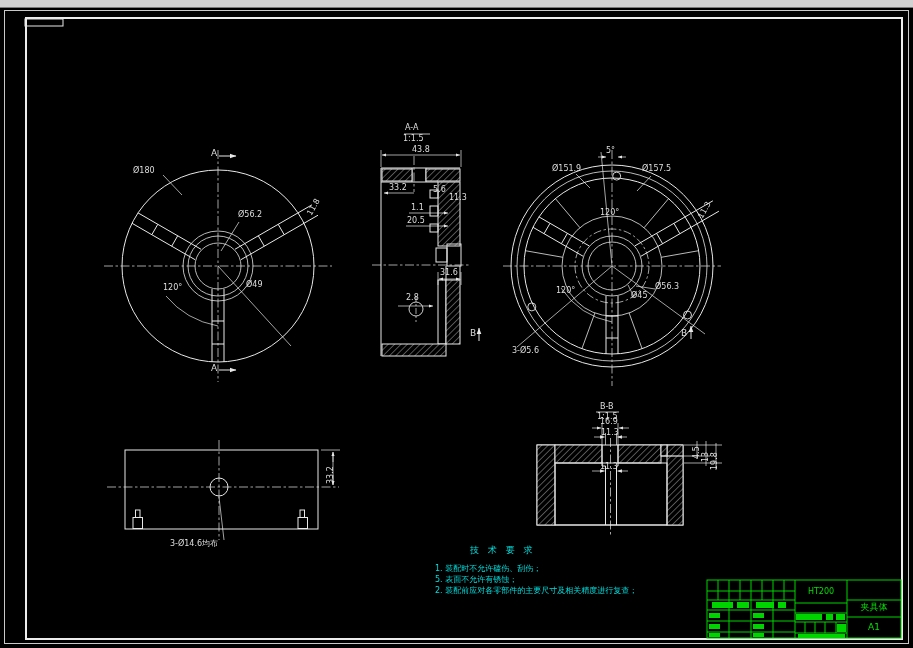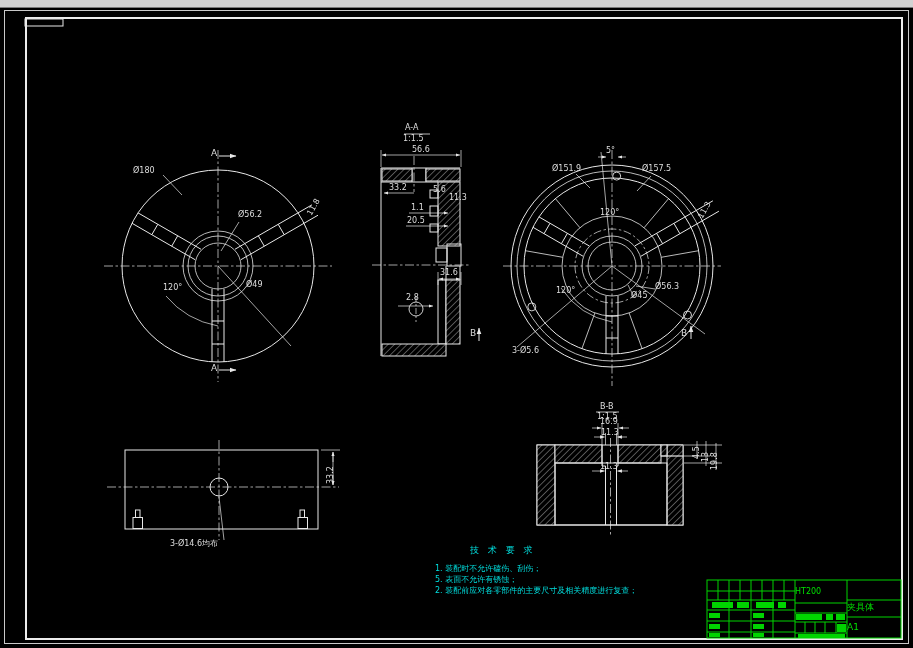--- a/index.html
+++ b/index.html
@@ -10,21 +10,21 @@
   #inner-frame{position:absolute;left:25px;top:17px;width:874px;height:619px;border:2px solid #ededed;}
   svg{position:absolute;left:0;top:0;}
   .sp{position:absolute;white-space:nowrap;line-height:1;}
   .dim{color:#dedede;font-size:8px;}
   .dimbig{color:#dedede;font-size:9px;}
   .cy{color:#00dede;font-size:8px;}
   .cyt{color:#00dede;font-size:9px;letter-spacing:3px;}
   .gr{color:#00e000;font-size:8px;}
   .rot60{transform:rotate(-60deg);transform-origin:left top;}
   .rot90{transform:rotate(-90deg);transform-origin:left top;}
-  .ctr{}
+  .ctr{text-align:center;}
 </style>
 </head>
 <body>
 
 <div id="canvas">
   <div id="topstrip"></div>
   <div id="outer-frame"></div>
   <div id="inner-frame"></div>
 
   <svg width="913" height="648" viewBox="0 0 913 648">
@@ -193,21 +193,21 @@
   <span class="sp dim" style="left:133px;top:167px">Ø180</span>
   <span class="sp dim" style="left:238px;top:211px">Ø56.2</span>
   <span class="sp dim" style="left:246px;top:281px">Ø49</span>
   <span class="sp dim" style="left:163px;top:284px">120°</span>
   <span class="sp dim rot60" style="left:306px;top:213px">11.8</span>
   <span class="sp dimbig" style="left:211px;top:149px">A</span>
   <span class="sp dimbig" style="left:211px;top:364px">A</span>
 
   <span class="sp dim" style="left:405px;top:124px">A-A</span>
   <span class="sp dim" style="left:403px;top:135px">1:1.5</span>
-  <span class="sp dim" style="left:412px;top:146px">56.6</span>
+  <span class="sp dim" style="left:412px;top:146px">43.8</span>
   <span class="sp dim" style="left:389px;top:184px">33.2</span>
   <span class="sp dim" style="left:433px;top:186px">5.6</span>
   <span class="sp dim" style="left:449px;top:194px">11.3</span>
   <span class="sp dim" style="left:411px;top:204px">1.1</span>
   <span class="sp dim" style="left:407px;top:217px">20.5</span>
   <span class="sp dim" style="left:440px;top:269px">31.6</span>
   <span class="sp dim" style="left:406px;top:294px">2.8</span>
   <span class="sp dimbig" style="left:470px;top:329px">B</span>
 
   <span class="sp dim" style="left:552px;top:165px">Ø151.9</span>
@@ -233,14 +233,14 @@
   <span class="sp dim rot90" style="left:702px;top:462px">13</span>
   <span class="sp dim rot90" style="left:711px;top:470px">19.8</span>
 
   <span class="sp cyt" style="left:470px;top:546px">技 术 要 求</span>
   <span class="sp cy" style="left:435px;top:565px">1. 装配时不允许磕伤、刮伤；</span>
   <span class="sp cy" style="left:435px;top:576px">5. 表面不允许有锈蚀；</span>
   <span class="sp cy" style="left:435px;top:587px">2. 装配前应对各零部件的主要尺寸及相关精度进行复查；</span>
 
   <span class="sp gr ctr" style="left:795px;top:588px;width:52px">HT200</span>
   <span class="sp gr ctr" style="left:847px;top:603px;width:54px;font-size:9px">夹具体</span>
-  <span class="sp gr ctr" style="left:847px;top:623px;width:66px;font-size:9px">A1</span>
+  <span class="sp gr ctr" style="left:847px;top:623px;width:54px;font-size:9px">A1</span>
 </div>
 
 </body></html>

